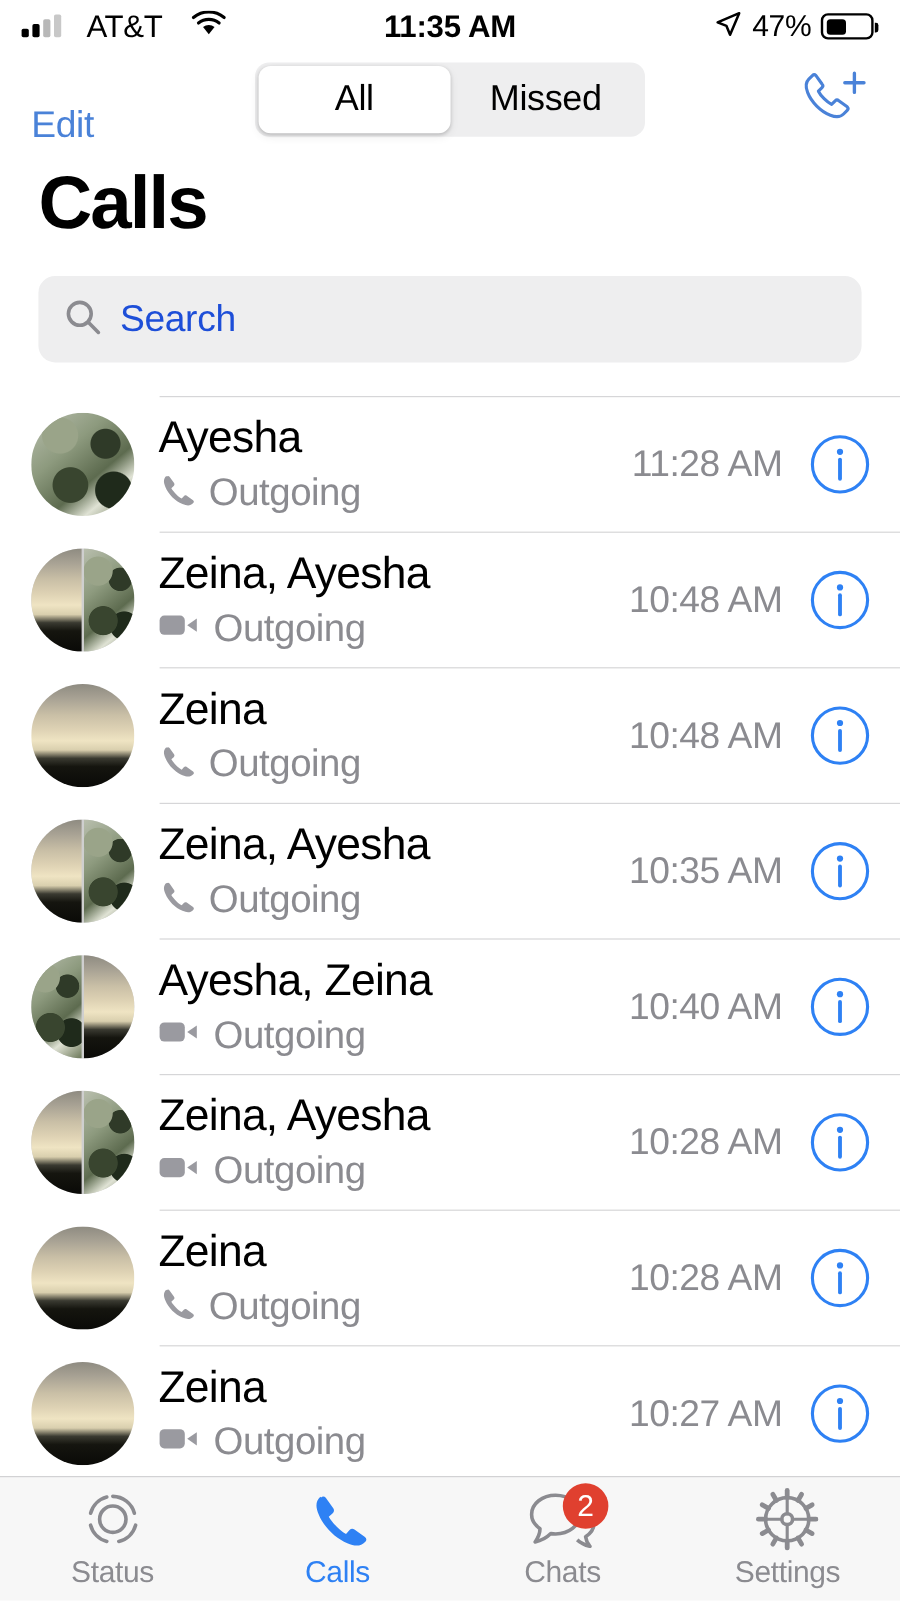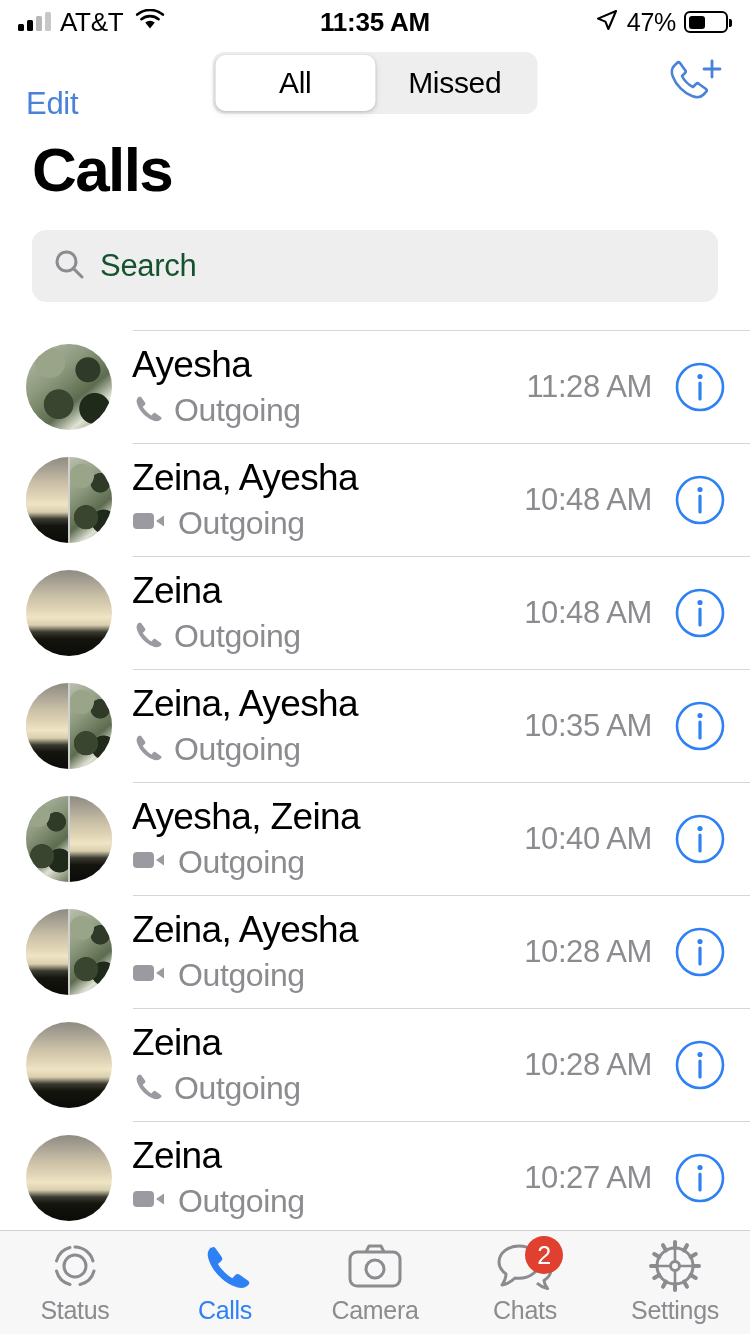--- a/index.html
+++ b/index.html
@@ -12,21 +12,21 @@
     position:relative;
   }
 
   
   .statusbar {
     height:44px; width:750px;
     display:flex; align-items:center;
     padding:0 22px 0 18px;
     position:relative;
   }
-  .sb-left { display:flex; align-items:center; gap:9px; }
+  .sb-left { display:flex; align-items:center; gap:21px; }
   .bars { display:flex; align-items:flex-end; gap:3px; height:18px; }
   .bars i { width:6px; border-radius:1.5px; background:#000; display:block; }
   .bars i:nth-child(1){ height:7px; }
   .bars i:nth-child(2){ height:11px; }
   .bars i:nth-child(3){ height:15px; background:#b8b8b8; }
   .bars i:nth-child(4){ height:19px; background:#c8c8c8; }
   .carrier { font-size:26px; letter-spacing:-.3px; color:#000; }
   .wifi { margin-left:3px; }
 
   .sb-time {
@@ -74,21 +74,21 @@
   
   .big-title {
     font-size:62px; font-weight:bold; letter-spacing:-1.6px;
     color:#000; padding:14px 32px 0; line-height:1.1;
   }
   .search-wrap { padding:26px 32px 0; }
   .searchbar {
     background:#eeeeef; border-radius:14px; height:72px;
     display:flex; align-items:center; gap:14px; padding:0 20px;
   }
-  .search-ph { font-size:31px; color:#14532d; letter-spacing:-.3px; }
+  .search-ph { font-size:31px; color:#1d4ed8; letter-spacing:-.3px; }
 
   
   .list { margin-top:28px; }
   .row {
     display:flex; align-items:center; height:113px;
     padding-left:26px; position:relative;
   }
   .row .sep {
     position:absolute; left:133px; right:0; top:0; height:1px; background:#d6d6d8;
   }
@@ -398,30 +398,20 @@
       </span>
       <span class="tab-label">Status</span>
     </button>
     <button class="tab active">
       <span class="tab-ico">
         <svg width="50" height="50" viewBox="0 0 32 32">
           <path d="M7 4 c-2.6 2.6 -2.6 5.4 -0.8 9.6 c2.6 6.4 8.8 12.6 15.2 15.2 c4.2 1.8 7 1.8 9.6 -0.8 l0 0 c0.8 -0.8 0.7 -1.8 -0.2 -2.5 l-5.6 -4 c-0.9 -0.6 -1.9 -0.5 -2.6 0.3 l-1.9 2.1 c-3.2 -1.8 -7.4 -6 -9.2 -9.2 l2.1 -1.9 c0.8 -0.7 0.9 -1.7 0.3 -2.6 l-4 -5.6 c-0.7 -0.9 -1.7 -1 -2.5 -0.2 Z" fill="#2e81f4"></path>
         </svg>
       </span>
       <span class="tab-label">Calls</span>
-    </button>
-    <button class="tab">
-      <span class="tab-ico">
-        <svg width="54" height="48" viewBox="0 0 54 48">
-          <rect x="2" y="10" width="50" height="34" rx="7" fill="none" stroke="#8b8b90" stroke-width="3"></rect>
-          <circle cx="27" cy="27" r="9" fill="none" stroke="#8b8b90" stroke-width="3"></circle>
-          <path d="M18 10 L21 4 L33 4 L36 10" fill="none" stroke="#8b8b90" stroke-width="3" stroke-linejoin="round"></path>
-        </svg>
-      </span>
-      <span class="tab-label">Camera</span>
     </button>
     <button class="tab">
       <span class="tab-ico">
         <svg width="56" height="48" viewBox="0 0 56 48">
           <path d="M22 4 C11 4 2 11 2 20 C2 25 5 29 9 32 C9 36 7 40 5 43 C10 42 15 39 18 36 C19.3 36.2 20.6 36.3 22 36.3 C33 36.3 42 29.3 42 20.3 C42 11.3 33 4 22 4 Z" fill="none" stroke="#8b8b90" stroke-width="3" stroke-linejoin="round"></path>
           <path d="M36 13 C46 14 54 20 54 27.5 C54 32 51 36 47 38.6 C47.3 41.6 49 44.6 50.6 46.6 C46.6 45.6 42.6 43.6 40 41.2" fill="none" stroke="#8b8b90" stroke-width="3" stroke-linejoin="round"></path>
         </svg>
         <span class="badge">2</span>
       </span>
       <span class="tab-label">Chats</span>

